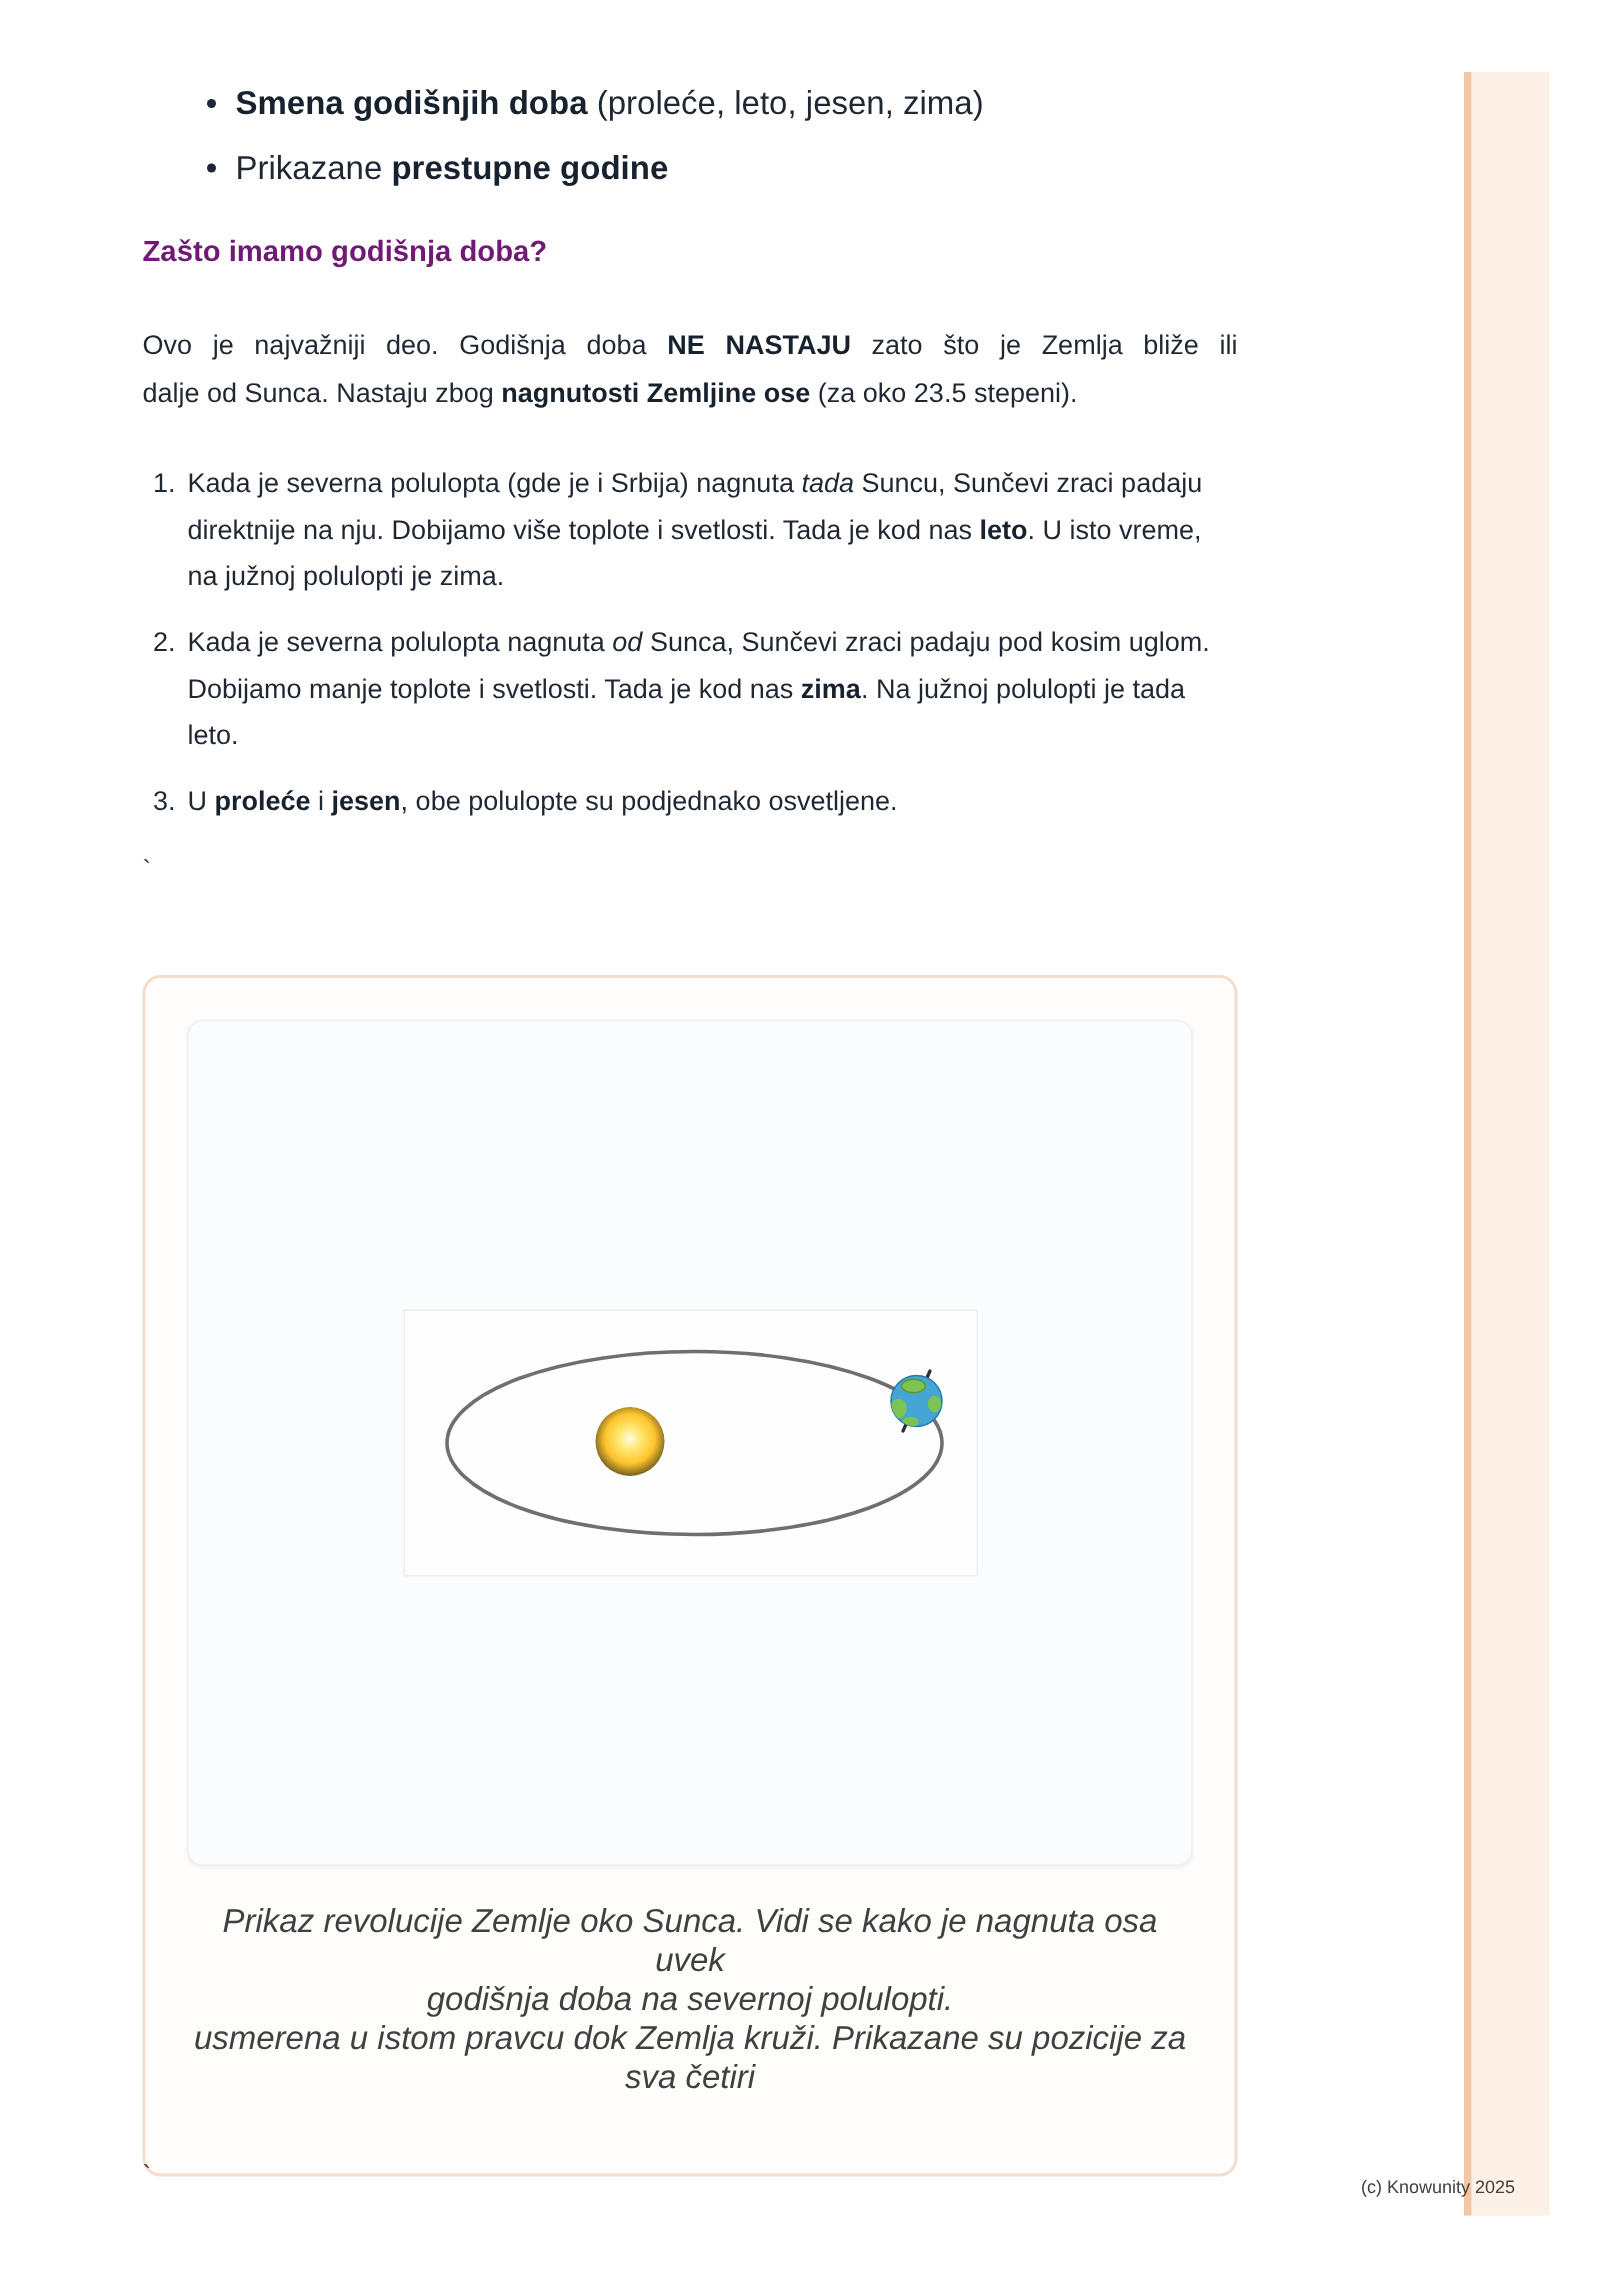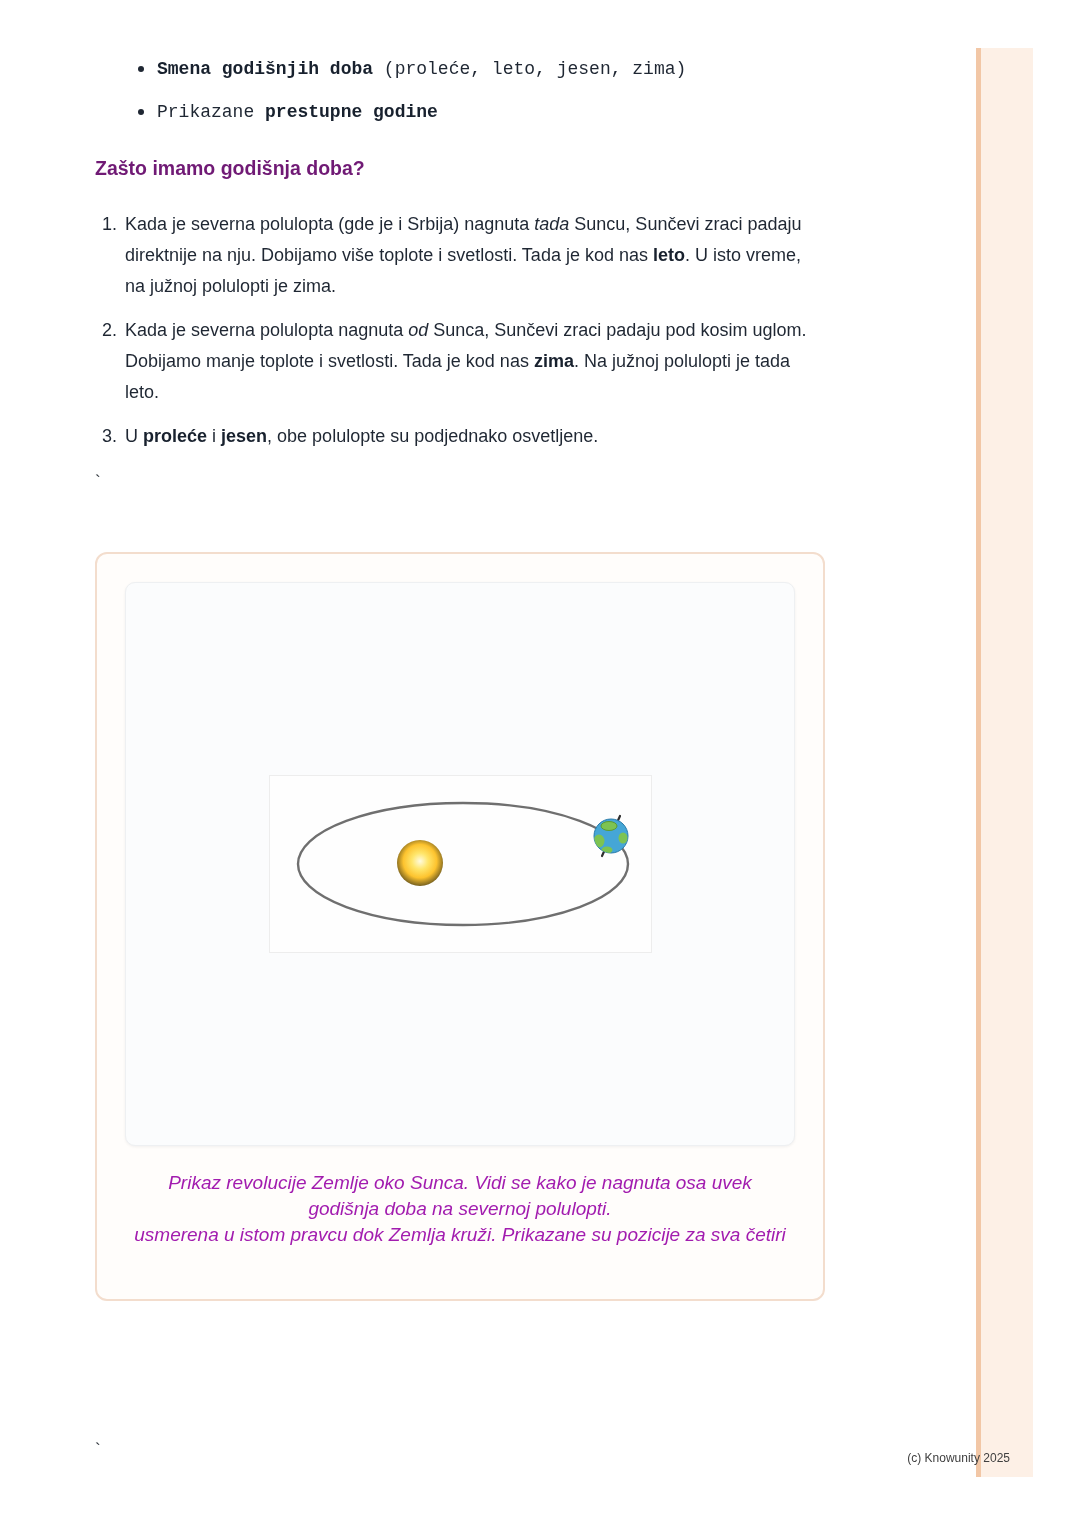--- a/index.html
+++ b/index.html
@@ -8,21 +8,21 @@
     width:1080px;height:1528px;
     background:#ffffff;
     font-family:"Liberation Sans", sans-serif;
     color:#1f2733;
     overflow:hidden;
   }
   .content{position:absolute;left:95px;top:0;width:730px;}
 
   
   ul.bullets{list-style:none;margin:58px 0 0 0;padding:0;}
-  ul.bullets li{position:relative;padding-left:62px;font-size:18px;line-height:22px;margin-bottom:21px;font-family:Liberation Mono, monospace;}
+  ul.bullets li{position:relative;padding-left:62px;font-size:22px;line-height:22px;margin-bottom:21px;}
   ul.bullets .dot{position:absolute;left:43px;top:8px;width:6px;height:6px;border-radius:50%;background:#1f2733;}
 
   h2.heading{margin:33px 0 0 0;font-size:19.5px;line-height:24px;font-weight:700;color:#701a75;}
 
   .intro{margin:34px 0 0 0;font-size:18px;line-height:32px;}
   .intro .jline{display:block;text-align:justify;text-align-last:justify;}
   .intro .nline{display:block;}
 
   ol.numlist{list-style:none;margin:29px 0 0 0;padding:0;}
   ol.numlist li{position:relative;padding-left:30px;font-size:18px;line-height:31px;margin-bottom:13px;width:700px;}
@@ -49,23 +49,23 @@
   }
   .orbit-box{
     width:381px;height:176px;
     background:#fefefe;
     border:1px solid #ededed;
   }
   .caption{margin-top:24px;}
   .cap-line{
     text-align:center;
     font-style:italic;
-    font-size:19px;
+    font-size:22px;
     line-height:26px;
-    color:#a21caf;
+    color:#404040;
   }
 
   
   .accent-stripe{
     position:absolute;
     left:976px;top:48px;
     width:52px;height:1429px;
     background:#fdf0e6;
     border-left:5px solid #f2c7a6;
     z-index:1;
@@ -97,20 +97,24 @@
       <span><b>Smena godišnjih doba</b><span> (proleće, leto, jesen, zima)</span></span>
     </li>
     <li>
       <span class="dot"></span>
       <span><span>Prikazane </span><b>prestupne godine</b></span>
     </li>
   </ul>
 
   <h2 class="heading">Zašto imamo godišnja doba?</h2>
 
+  <p class="intro">
+    <span class="jline"><span>Ovo je najvažniji deo. Godišnja doba </span><b>NE NASTAJU</b><span> zato što je Zemlja bliže ili</span></span>
+    <span class="nline"><span>dalje od Sunca. Nastaju zbog </span><b>nagnutosti Zemljine ose</b><span> (za oko 23.5 stepeni).</span></span>
+  </p>
 
   <ol class="numlist">
     <li>
       <span class="num">1.</span>
       <span>Kada je severna polulopta (gde je i Srbija) nagnuta </span><i>tada</i><span> Suncu, Sunčevi zraci padaju direktnije na nju. Dobijamo više toplote i svetlosti. Tada je kod nas </span><b>leto</b><span>. U isto vreme, na južnoj polulopti je zima.</span>
     </li>
     <li>
       <span class="num">2.</span>
       <span>Kada je severna polulopta nagnuta </span><i>od</i><span> Sunca, Sunčevi zraci padaju pod kosim uglom. Dobijamo manje toplote i svetlosti. Tada je kod nas </span><b>zima</b><span>. Na južnoj polulopti je tada leto.</span>
     </li>

